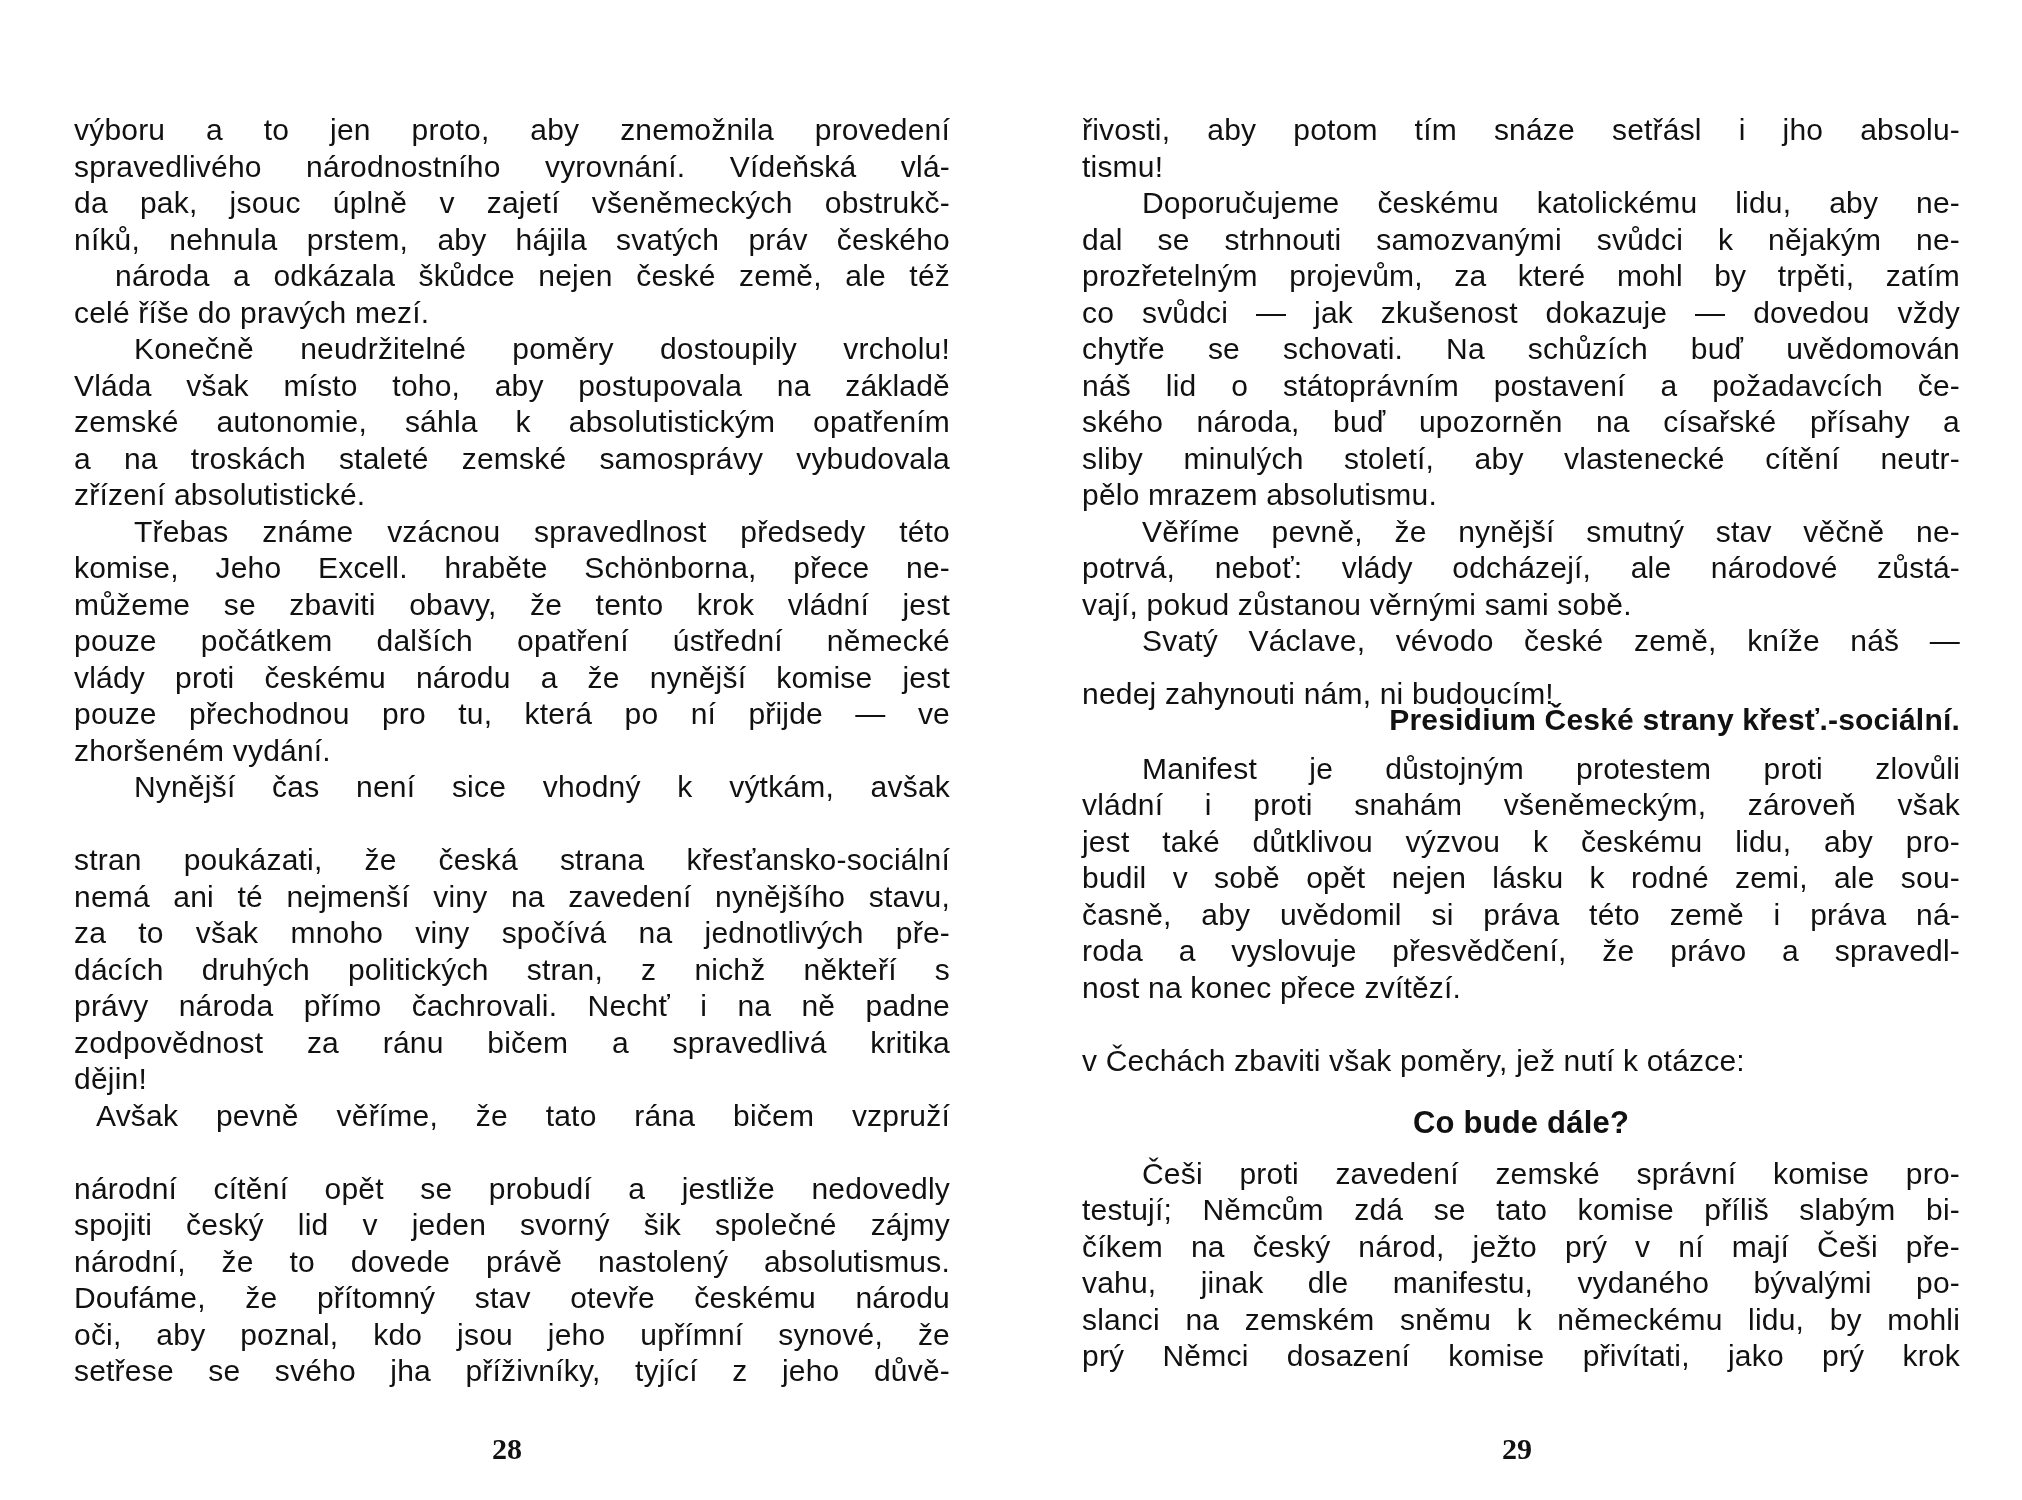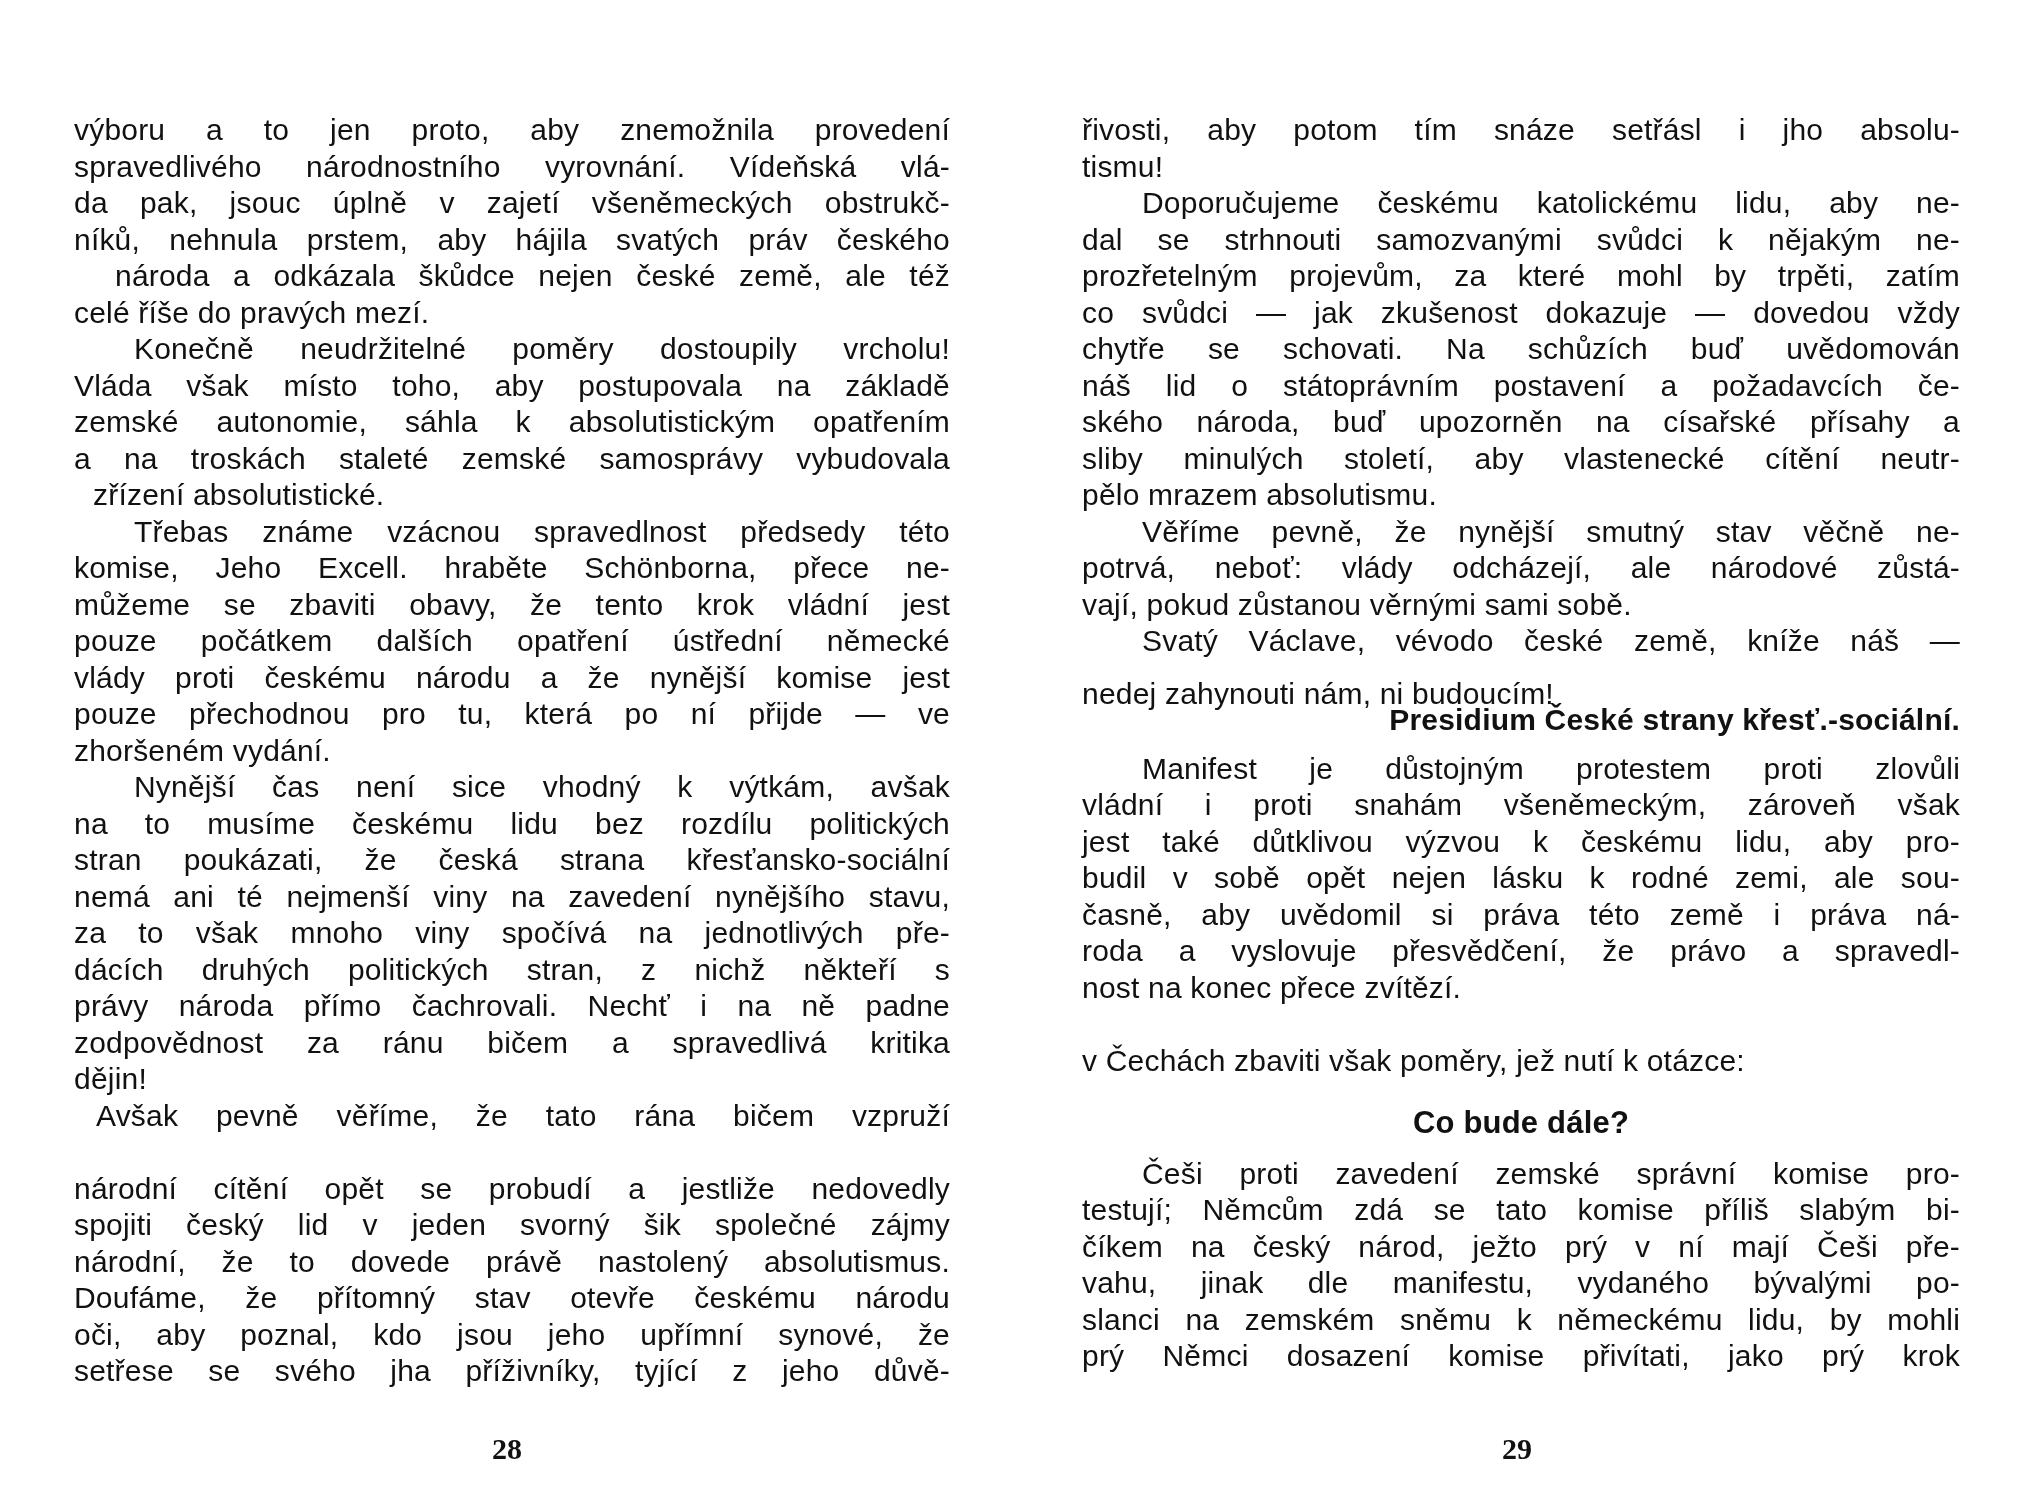--- a/index.html
+++ b/index.html
@@ -28,30 +28,29 @@
 <div class="line" style="top: 112px;"><span class="j" style="box-sizing: border-box;">výboru a to jen proto, aby znemožnila provedení</span></div>
     <div class="line" style="top: 148.5px;"><span class="j" style="box-sizing: border-box;">spravedlivého národnostního vyrovnání. Vídeňská vlá-</span></div>
     <div class="line" style="top: 185px;"><span class="j" style="box-sizing: border-box;">da pak, jsouc úplně v zajetí všeněmeckých obstrukč-</span></div>
     <div class="line" style="top: 221.5px;"><span class="j" style="box-sizing: border-box;">níků, nehnula prstem, aby hájila svatých práv českého</span></div>
     <div class="line" style="top: 258px; margin-left: 41px;"><span class="j" style="box-sizing: border-box;">národa a odkázala škůdce nejen české země, ale též</span></div>
     <div class="line last" style="top: 294.5px;"><span class="j" style="box-sizing: border-box;">celé říše do pravých mezí.</span></div>
     <div class="line" style="top: 331px;"><span class="j" style="padding-left: 60px; box-sizing: border-box;">Konečně neudržitelné poměry dostoupily vrcholu!</span></div>
     <div class="line" style="top: 367.5px;"><span class="j" style="box-sizing: border-box;">Vláda však místo toho, aby postupovala na základě</span></div>
     <div class="line" style="top: 404px;"><span class="j" style="box-sizing: border-box;">zemské autonomie, sáhla k absolutistickým opatřením</span></div>
     <div class="line" style="top: 440.5px;"><span class="j" style="box-sizing: border-box;">a na troskách staleté zemské samosprávy vybudovala</span></div>
-    <div class="line last" style="top: 477px; margin-left: 19px;"><span class="j" style="box-sizing: border-box;">zřízení absolutistické.</span></div>
+    <div class="line last" style="top: 477px;"><span class="j" style="box-sizing: border-box;">zřízení absolutistické.</span></div>
     <div class="line" style="top: 513.5px;"><span class="j" style="padding-left: 60px; box-sizing: border-box;">Třebas známe vzácnou spravedlnost předsedy této</span></div>
     <div class="line" style="top: 550px;"><span class="j" style="box-sizing: border-box;">komise, Jeho Excell. hraběte Schönborna, přece ne-</span></div>
     <div class="line" style="top: 586.5px;"><span class="j" style="box-sizing: border-box;">můžeme se zbaviti obavy, že tento krok vládní jest</span></div>
     <div class="line" style="top: 623px;"><span class="j" style="box-sizing: border-box;">pouze počátkem dalších opatření ústřední německé</span></div>
     <div class="line" style="top: 659.5px;"><span class="j" style="box-sizing: border-box;">vlády proti českému národu a že nynější komise jest</span></div>
     <div class="line" style="top: 696px;"><span class="j" style="box-sizing: border-box;">pouze přechodnou pro tu, která po ní přijde — ve</span></div>
     <div class="line last" style="top: 732.5px;"><span class="j" style="box-sizing: border-box;">zhoršeném vydání.</span></div>
     <div class="line" style="top: 769px;"><span class="j" style="padding-left: 60px; box-sizing: border-box;">Nynější čas není sice vhodný k výtkám, avšak</span></div>
-    <div class="line" style="top: 805.5px;"><span class="j" style="box-sizing: border-box;">na to musíme českému lidu bez rozdílu politických</span></div>
     <div class="line" style="top: 842px;"><span class="j" style="box-sizing: border-box;">stran poukázati, že česká strana křesťansko-sociální</span></div>
     <div class="line" style="top: 878.5px;"><span class="j" style="box-sizing: border-box;">nemá ani té nejmenší viny na zavedení nynějšího stavu,</span></div>
     <div class="line" style="top: 915px;"><span class="j" style="box-sizing: border-box;">za to však mnoho viny spočívá na jednotlivých pře-</span></div>
     <div class="line" style="top: 951.5px;"><span class="j" style="box-sizing: border-box;">dácích druhých politických stran, z nichž někteří s</span></div>
     <div class="line" style="top: 988px;"><span class="j" style="box-sizing: border-box;">právy národa přímo čachrovali. Nechť i na ně padne</span></div>
     <div class="line" style="top: 1024.5px;"><span class="j" style="box-sizing: border-box;">zodpovědnost za ránu bičem a spravedlivá kritika</span></div>
     <div class="line last" style="top: 1061px;"><span class="j" style="box-sizing: border-box;">dějin!</span></div>
     <div class="line" style="top: 1097.5px;"><span class="j" style="padding-left: 22px; box-sizing: border-box;">Avšak pevně věříme, že tato rána bičem vzpruží</span></div>
     <div class="line" style="top: 1170.5px;"><span class="j" style="box-sizing: border-box;">národní cítění opět se probudí a jestliže nedovedly</span></div>
     <div class="line" style="top: 1207px;"><span class="j" style="box-sizing: border-box;">spojiti český lid v jeden svorný šik společné zájmy</span></div>

